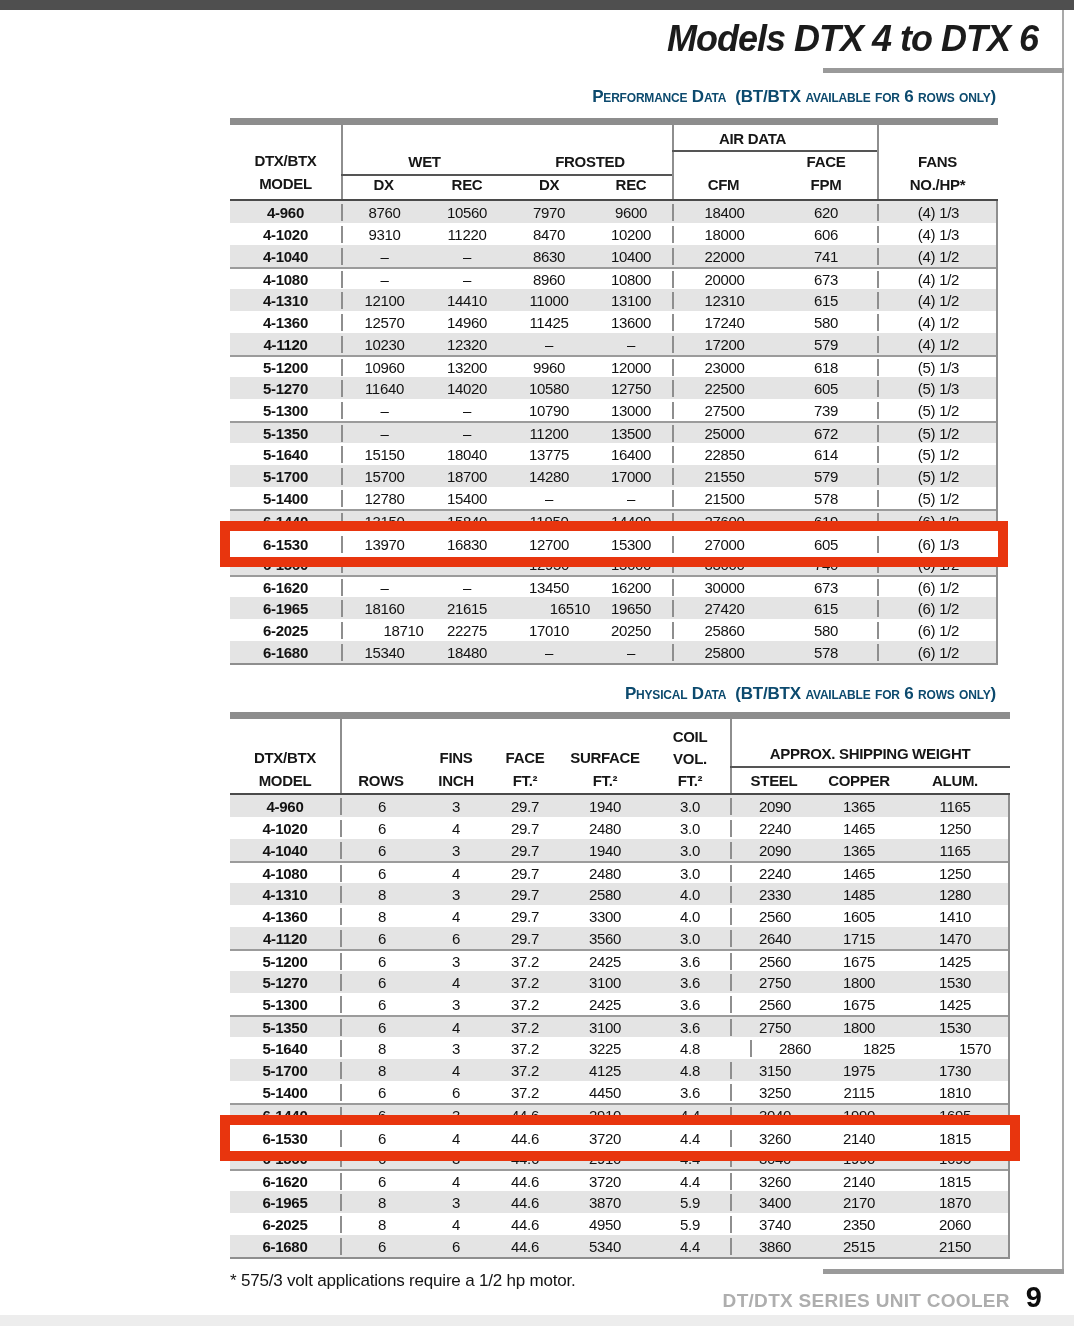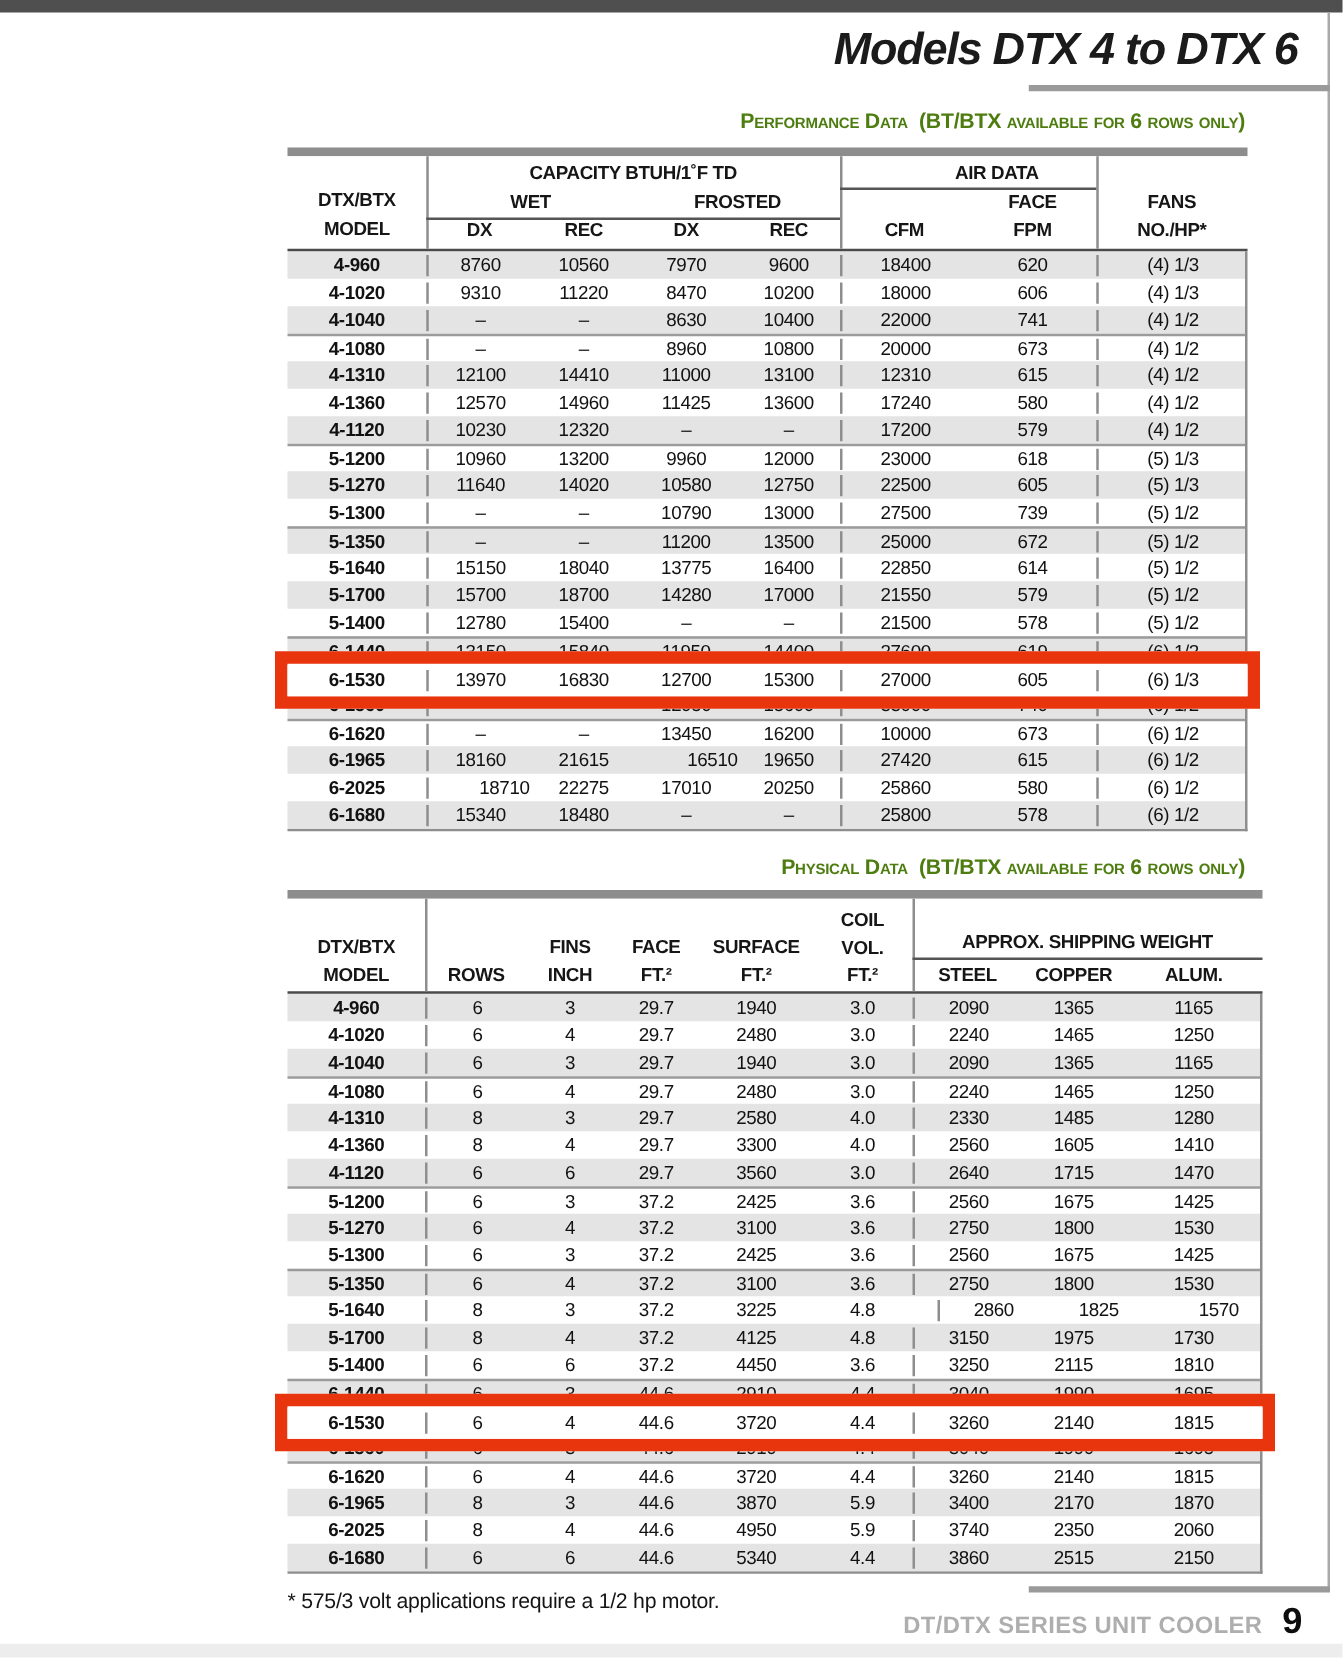--- a/index.html
+++ b/index.html
@@ -10,21 +10,21 @@
   .top-bar { position:absolute; left:0; top:0; width:1074px; height:10px; background:#4f4f4f; }
   .right-line { position:absolute; left:1062px; top:10px; width:2px; height:1262px; background:#a9a9a9; }
   .page-title {
     position:absolute; right:36px; top:18px; font-style:italic; font-weight:bold;
     font-size:36px; letter-spacing:-1px; color:#1b1b1b; white-space:nowrap;
   }
   .title-rule { position:absolute; left:823px; top:68px; width:241px; height:5px; background:#9a9a9a; }
   .footer-rule { position:absolute; left:823px; top:1269px; width:241px; height:5px; background:#9a9a9a; }
   .sec-heading {
     position:absolute; right:78px; white-space:nowrap; font-weight:bold;
-    font-variant:small-caps; font-size:17px; color:#4d7c0f; letter-spacing:-0.2px;
+    font-variant:small-caps; font-size:17px; color:#0c4a6e; letter-spacing:-0.2px;
   }
   .sec-heading .note { margin-left:9px; }
   .sec-heading.perf { top:87px; }
   .sec-heading.phys { top:684px; }
 
   .tbl { position:absolute; left:230px; }
   .tbl.t1 { top:118px; width:768px; }
   .tbl.t2 { top:712px; width:780px; }
   .tbl .tbar { height:7px; background:#8d8d8d; }
   .hdr { position:relative; height:74px; border-bottom:2px solid #4a4a4a; background:#fff; }
@@ -73,29 +73,28 @@
 </div>
 
 <div class="tbl t1">
   <div class="tbar"></div>
   <div class="hdr">
     <div class="hvline" style="left:111px"></div>
     <div class="hvline" style="left:442px"></div>
     <div class="hvline" style="left:647px"></div>
     <div class="hcell" style="left:0;width:111px;top:26px">DTX/BTX</div>
     <div class="hcell" style="left:0;width:111px;top:49px">MODEL</div>
-    <div class="hcell" style="left:111px;width:331px;top:4px">CAPACITY BTUH/1˚F TD</div>
     <div class="hcell" style="left:111px;width:167px;top:27px">WET</div>
     <div class="hcell" style="left:278px;width:164px;top:27px">FROSTED</div>
     <div class="hline" style="left:111px;width:331px;top:49px"></div>
     <div class="hcell" style="left:111px;width:85px;top:50px">DX</div>
     <div class="hcell" style="left:196px;width:82px;top:50px">REC</div>
     <div class="hcell" style="left:278px;width:82px;top:50px">DX</div>
     <div class="hcell" style="left:360px;width:82px;top:50px">REC</div>
-    <div class="hcell" style="left:465px;width:205px;top:4px">AIR DATA</div>
+    <div class="hcell" style="left:420px;width:205px;top:4px">AIR DATA</div>
     <div class="hline" style="left:442px;width:205px;top:25px"></div>
     <div class="hcell" style="left:545px;width:102px;top:27px">FACE</div>
     <div class="hcell" style="left:442px;width:103px;top:50px">CFM</div>
     <div class="hcell" style="left:545px;width:102px;top:50px">FPM</div>
     <div class="hcell" style="left:647px;width:121px;top:27px">FANS</div>
     <div class="hcell" style="left:647px;width:121px;top:50px">NO./HP*</div>
   </div>
   <div class="body" id="t1body">
       <div class="trow gray">
         <div class="tcell model" style="width: 111px;">4-960</div>
@@ -266,21 +265,21 @@
         <div class="tcell bl" style="width: 103px;">33000</div>
         <div class="tcell" style="width: 102px;">740</div>
         <div class="tcell bl" style="width: 121px;">(6) 1/2</div>
       </div>
       <div class="trow gsep">
         <div class="tcell model" style="width: 111px;">6-1620</div>
         <div class="tcell bl" style="width: 85px;">–</div>
         <div class="tcell" style="width: 82px;">–</div>
         <div class="tcell" style="width: 82px;">13450</div>
         <div class="tcell" style="width: 82px;">16200</div>
-        <div class="tcell bl" style="width: 103px;">10000</div>
+        <div class="tcell bl" style="width: 103px;">30000</div>
         <div class="tcell" style="width: 102px;">673</div>
         <div class="tcell bl" style="width: 121px;">(6) 1/2</div>
       </div>
       <div class="trow gray">
         <div class="tcell model" style="width: 111px;">6-1965</div>
         <div class="tcell bl" style="width: 85px;">18160</div>
         <div class="tcell" style="width: 82px;">21615</div>
         <div class="tcell" style="width: 82px; text-align: right;">16510</div>
         <div class="tcell" style="width: 82px;">19650</div>
         <div class="tcell bl" style="width: 103px;">27420</div>

